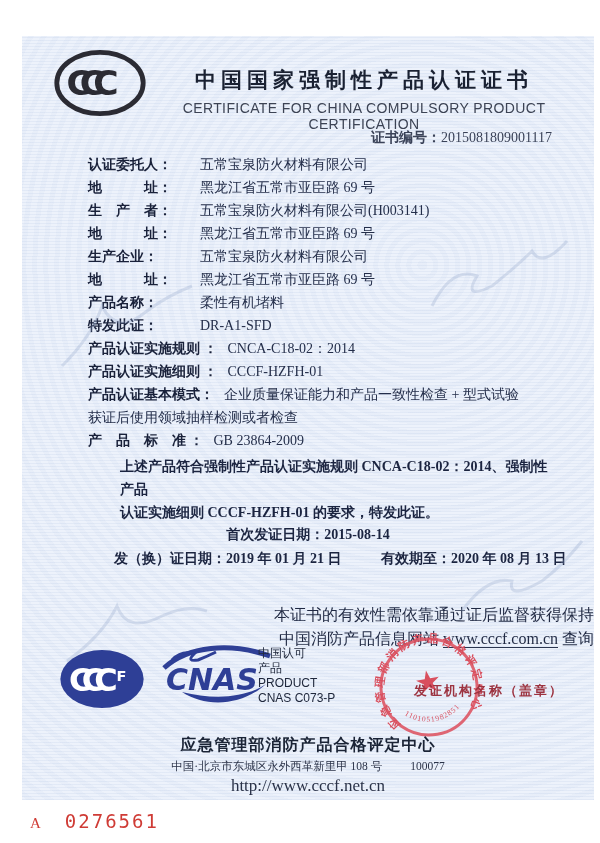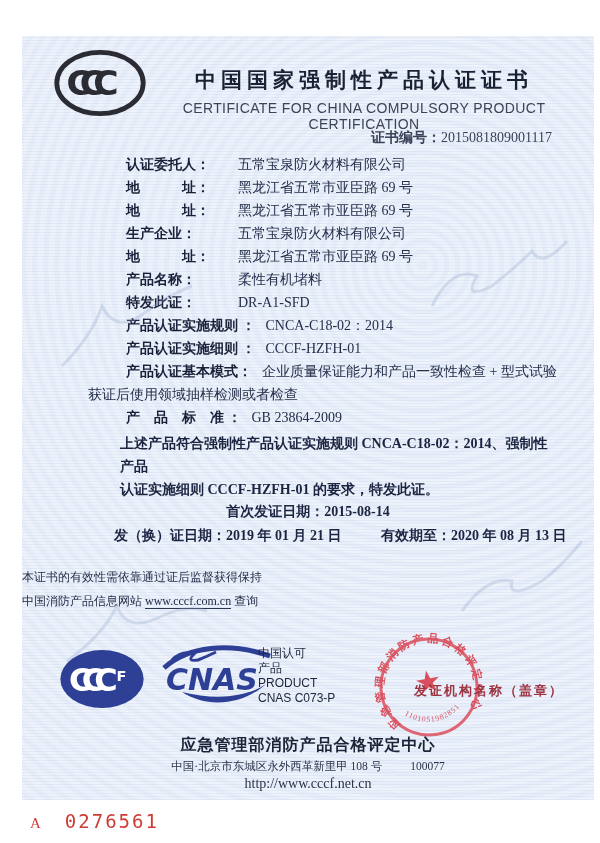--- a/index.html
+++ b/index.html
@@ -13,50 +13,50 @@
   
   .header{position:relative;height:120px;}
   .ccc-mark{position:absolute;left:30px;top:12px;}
   .titles{position:absolute;left:120px;right:8px;top:30px;text-align:center;}
   .title{font-size:21px;font-weight:bold;letter-spacing:5px;color:#1a2132;margin:0;}
   .subtitle{font-family:"Liberation Sans","DejaVu Sans",sans-serif;font-size:14px;
             color:#3c4354;letter-spacing:0.4px;margin-top:6px;}
   .certno{position:absolute;right:42px;top:93px;font-size:14px;color:#3a4258;}
   .certno .lbl{font-weight:bold;}
   
-  .fields{padding:0 50px 0 104px;}
+  .fields{padding:0 50px 0 66px;}
   .row{height:23px;font-size:14px;white-space:nowrap;}
   .row .lbl{display:inline-block;min-width:112px;font-weight:bold;color:#19213a;}
   .row.wide .lbl{min-width:0;margin-right:10px;}
   .row.indent{padding-left:42px;}
   .row.indent .lbl{min-width:0;margin-right:2px;}
   .row .val{color:#242e4a;}
   .plainline{padding:0 50px 0 66px;font-size:14px;height:23px;color:#242e4a;}
   .statement{padding:0 46px 0 98px;font-size:14px;line-height:23px;font-weight:bold;color:#1b2440;}
   .center-bold{text-align:center;font-size:14px;font-weight:bold;height:24px;color:#1b2440;}
   .dates-row{padding-left:92px;font-size:14px;font-weight:bold;height:26px;color:#1b2440;}
   .dates-row .valid{margin-left:36px;}
   
-  .notices{text-align:left;font-size:12px;line-height:24px;color:#1f2842;margin-top:12px;}
+  .notices{text-align:right;font-size:16px;line-height:24px;color:#1f2842;margin-top:27px;}
   .notices .url{border-bottom:1px solid #2a3550;}
   
   .footer{position:absolute;left:0;right:0;bottom:0;height:196px;}
   .cccf-logo{position:absolute;left:36px;top:44px;}
   .cnas-logo{position:absolute;left:136px;top:40px;}
   .accred{position:absolute;left:236px;top:42px;font-size:12px;line-height:15px;color:#20283c;
           font-family:"Liberation Sans","DejaVu Sans",sans-serif;}
   .seal-wrap{position:absolute;left:340px;top:16px;width:200px;height:150px;}
   .seal-svg{position:absolute;left:0;top:0;transform:rotate(-10deg);}
   .seal-label{position:absolute;left:52px;top:62px;font-size:13px;font-weight:bold;
               letter-spacing:2px;color:#9c3340;white-space:nowrap;}
   .org{position:absolute;left:0;right:0;top:131px;text-align:center;font-size:16px;
        font-weight:bold;letter-spacing:1px;color:#1b2436;}
   .addr{position:absolute;left:0;right:0;top:155px;text-align:center;font-size:11.5px;color:#2a3248;}
   .addr .post{margin-left:28px;margin-top:24px;}
-  .site{position:absolute;left:0;right:0;top:172px;text-align:center;font-size:14px;color:#2a3248;}
+  .site{position:absolute;left:0;right:0;top:172px;text-align:center;font-size:17px;color:#2a3248;}
   
   .serial{position:absolute;left:30px;top:810px;color:#cf3b35;}
   .serial .pre{font-size:15px;margin-right:24px;}
   .serial .num{font-family:"DejaVu Sans Mono","Liberation Mono",monospace;font-size:19px;letter-spacing:2px;}
   
   .ghost{position:absolute;opacity:0.28;pointer-events:none;}
 </style>
 </head>
 <body>
 
@@ -88,20 +88,21 @@
         <div class="subtitle">CERTIFICATE FOR CHINA COMPULSORY PRODUCT CERTIFICATION</div>
       </div>
       <div class="certno">
         <span class="lbl">证书编号：</span><span class="num">2015081809001117</span>
       </div>
     </div>
 
     <div class="fields">
       <div class="row"><span class="lbl">认证委托人：</span><span class="val">五常宝泉防火材料有限公司</span></div>
       <div class="row"><span class="lbl">地　　　址：</span><span class="val">黑龙江省五常市亚臣路 69 号</span></div>
+      <div class="row"><span class="lbl">生　产　者：</span><span class="val">五常宝泉防火材料有限公司(H003141)</span></div>
       <div class="row"><span class="lbl">地　　　址：</span><span class="val">黑龙江省五常市亚臣路 69 号</span></div>
       <div class="row"><span class="lbl">生产企业：</span><span class="val">五常宝泉防火材料有限公司</span></div>
       <div class="row"><span class="lbl">地　　　址：</span><span class="val">黑龙江省五常市亚臣路 69 号</span></div>
       <div class="row"><span class="lbl">产品名称：</span><span class="val">柔性有机堵料</span></div>
       <div class="row"><span class="lbl">特发此证：</span><span class="val">DR-A1-SFD</span></div>
       <div class="row wide"><span class="lbl">产品认证实施规则 ：</span><span class="val">CNCA-C18-02：2014</span></div>
       <div class="row wide"><span class="lbl">产品认证实施细则 ：</span><span class="val">CCCF-HZFH-01</span></div>
       <div class="row wide"><span class="lbl">产品认证基本模式：</span><span class="val">企业质量保证能力和产品一致性检查 + 型式试验</span></div>
     </div>
     <div class="plainline">获证后使用领域抽样检测或者检查</div>

